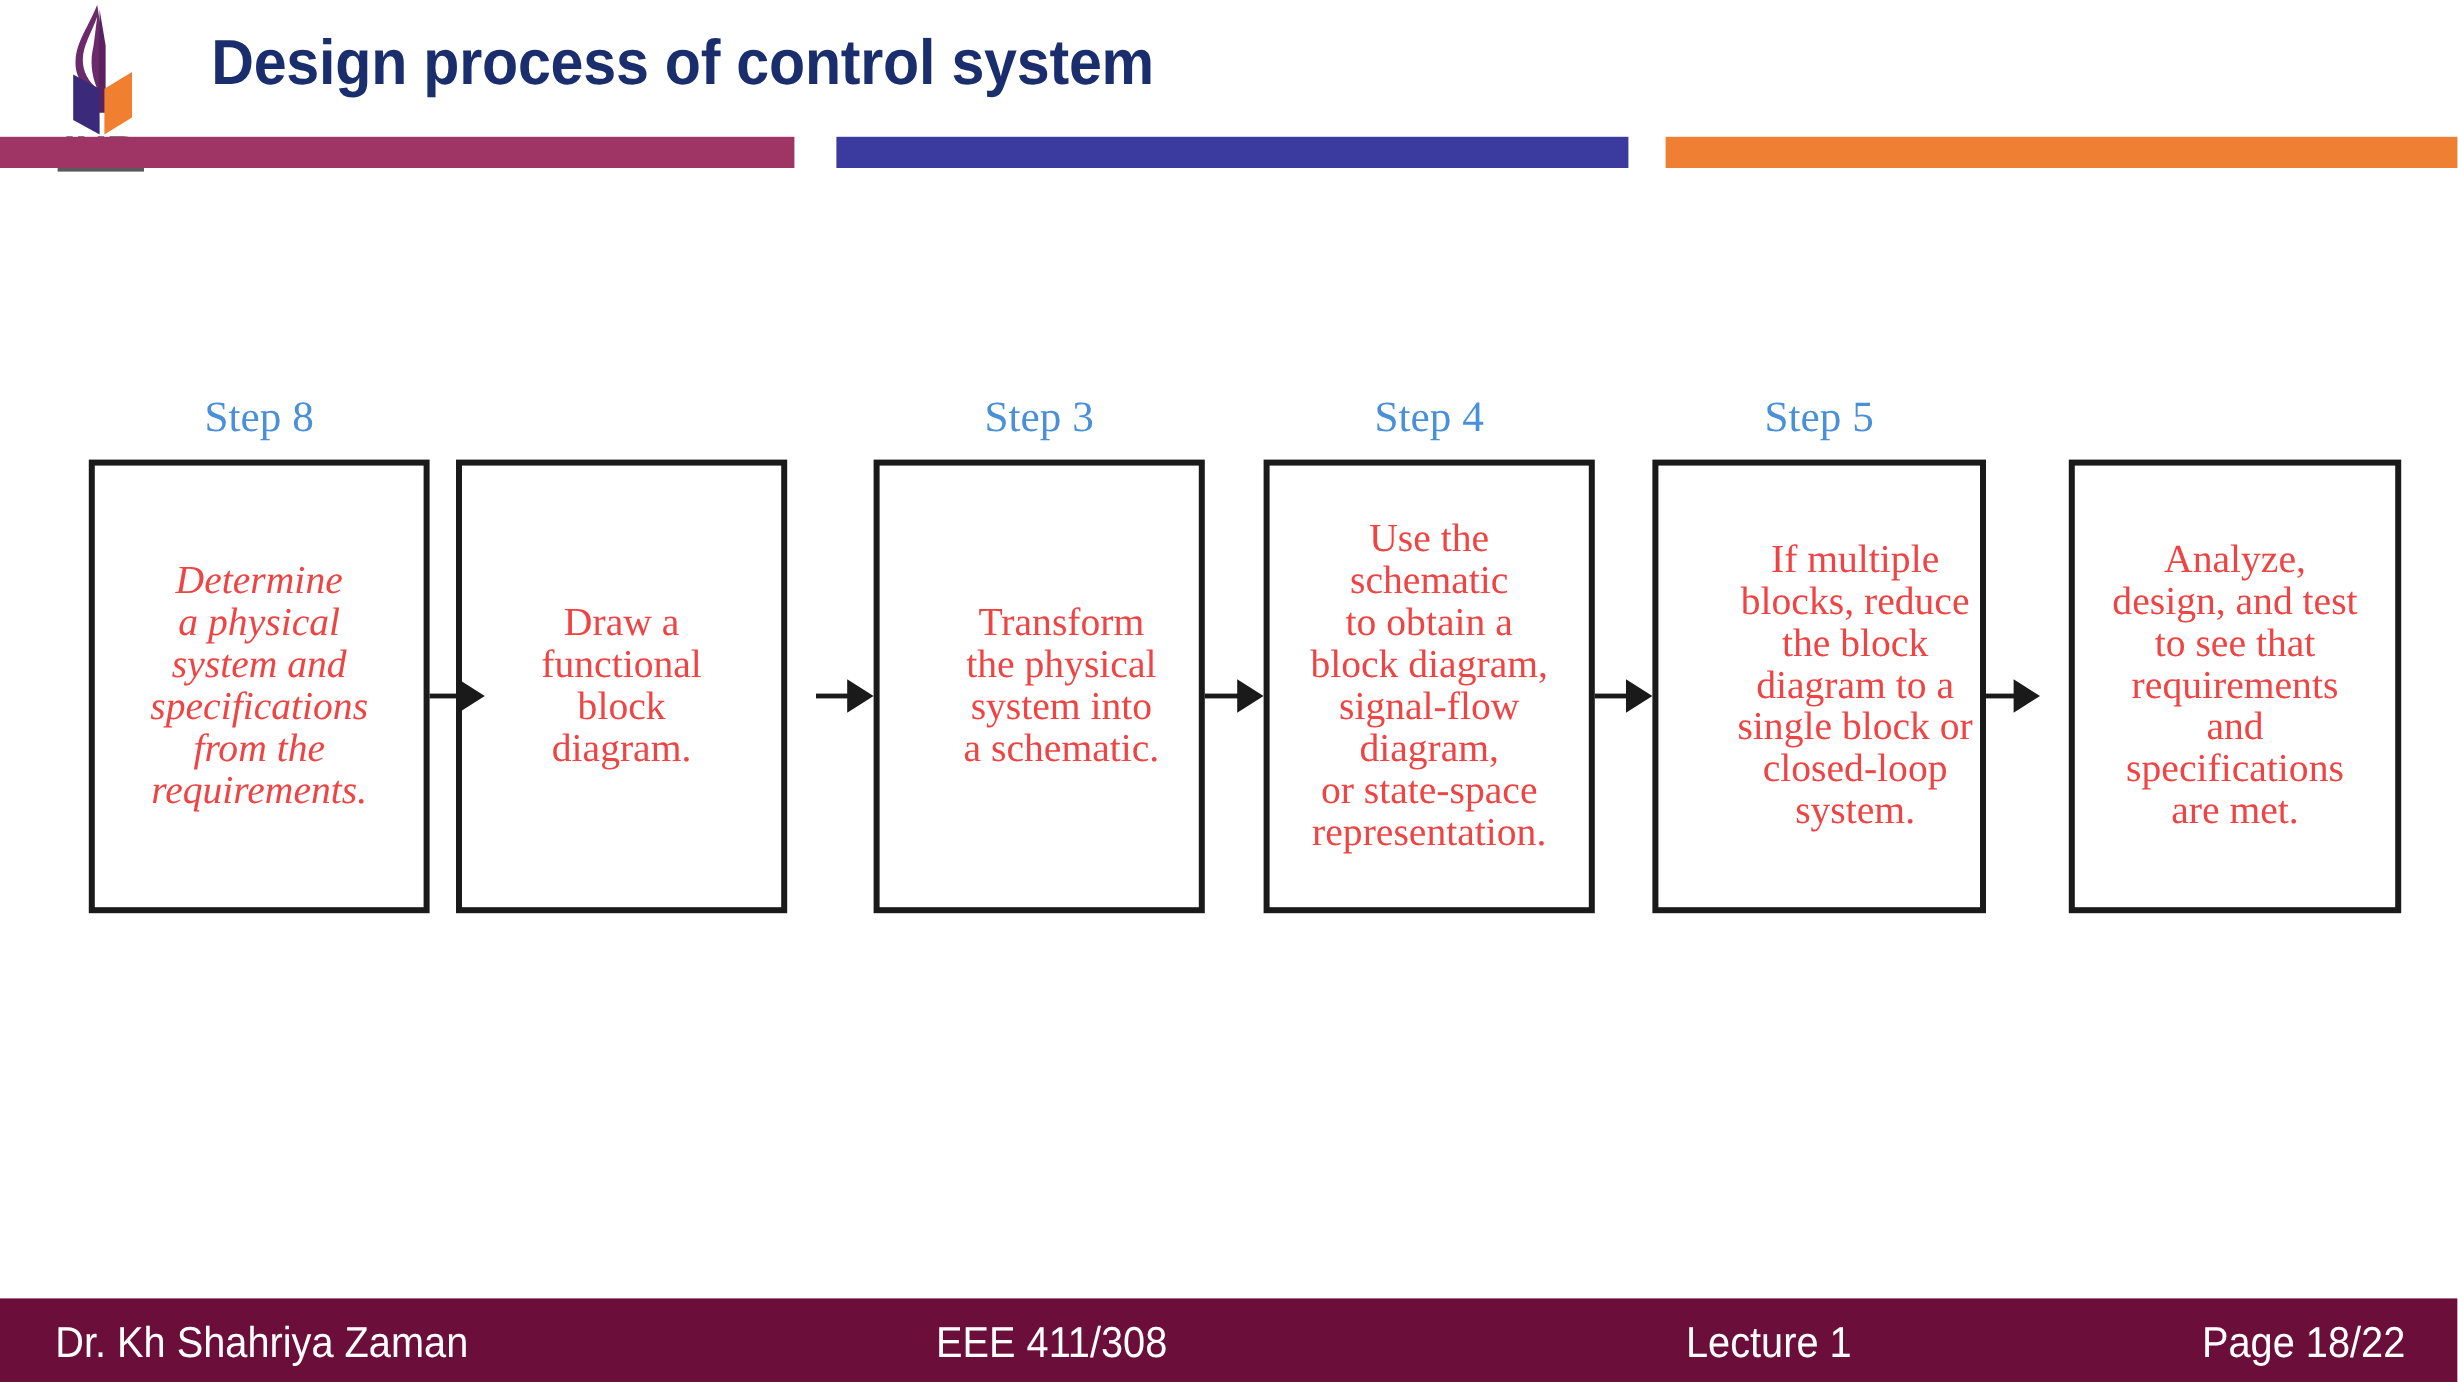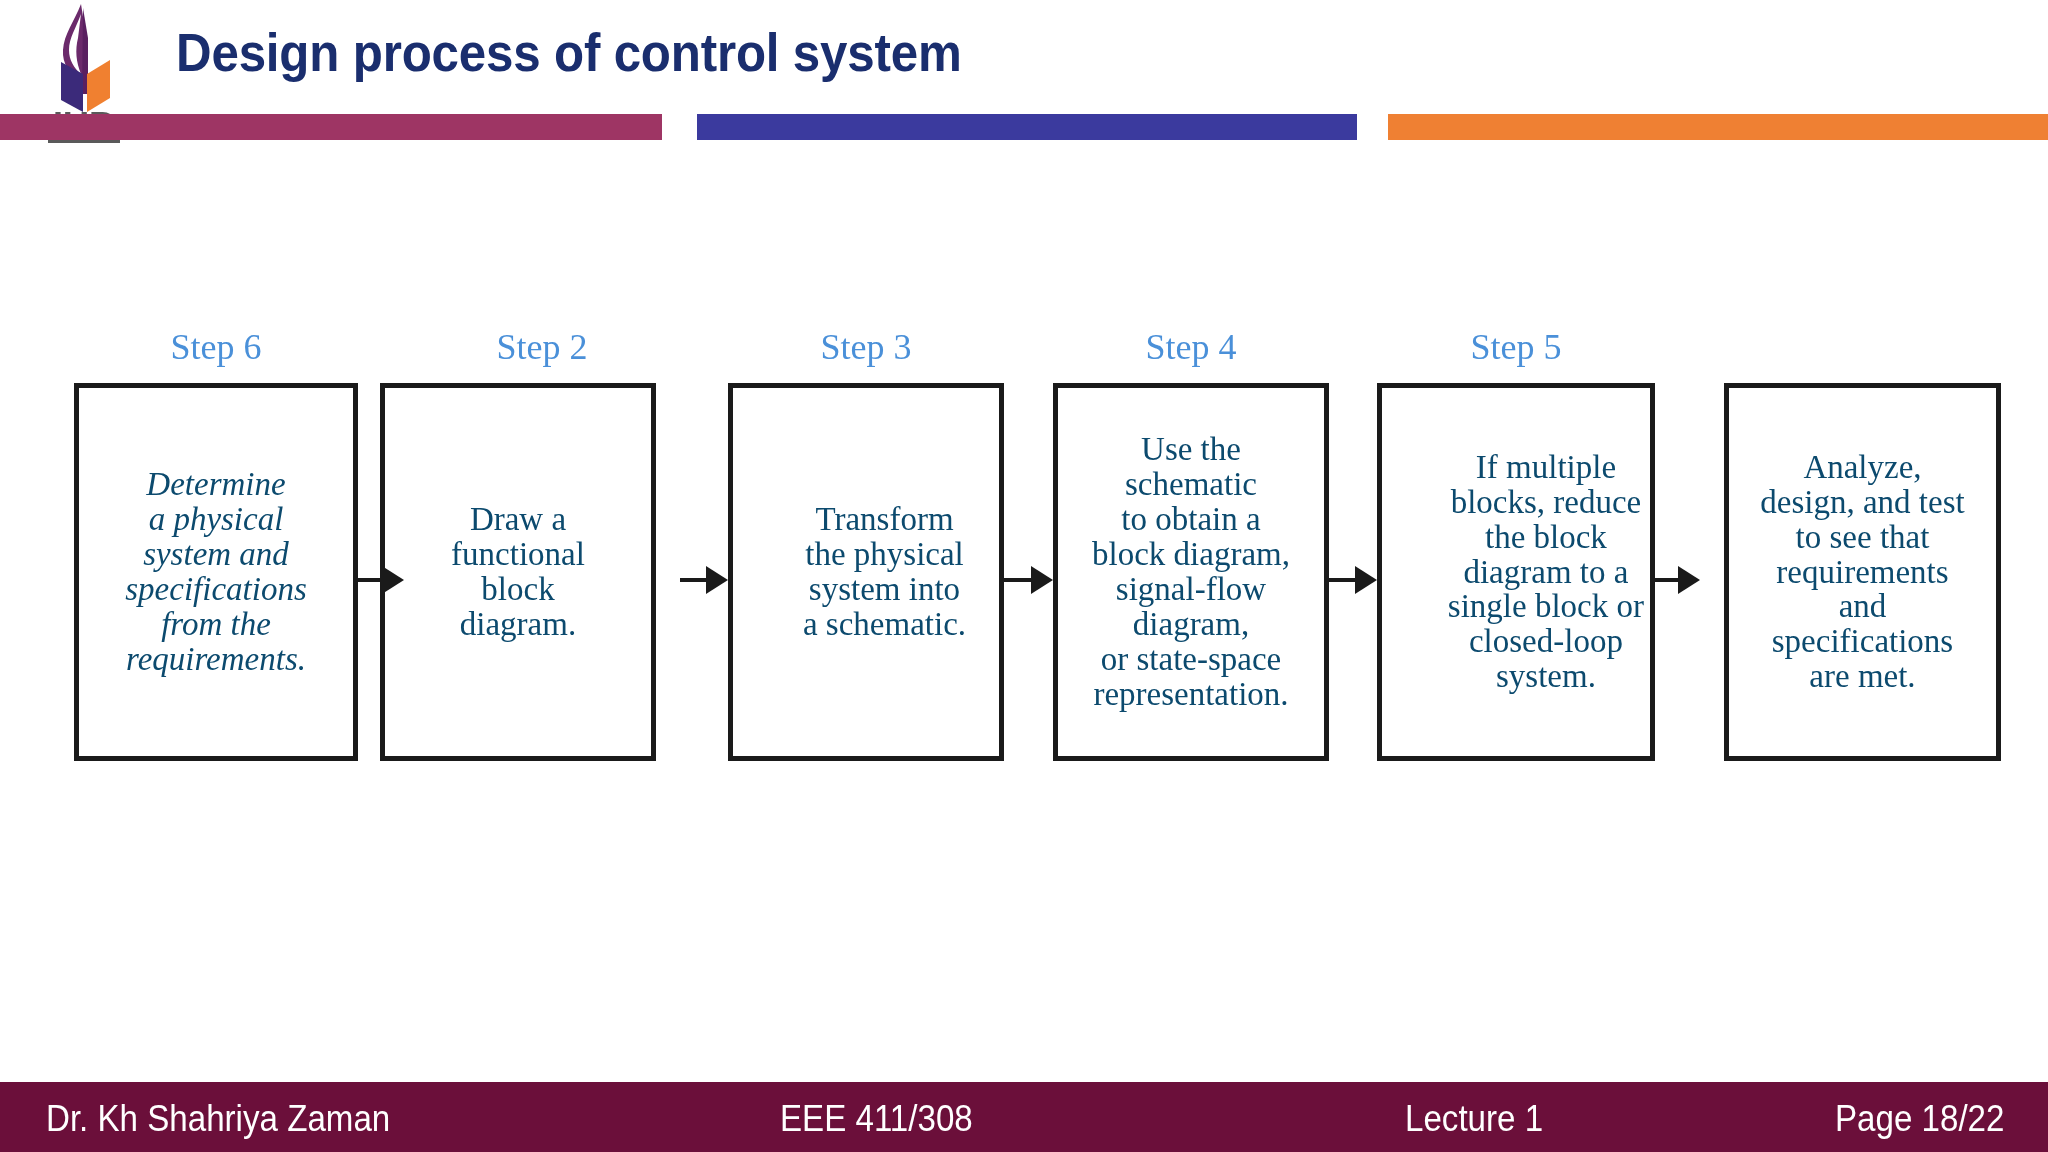--- a/index.html
+++ b/index.html
@@ -72,21 +72,21 @@
     border: 5px solid #1a1a1a;
     background: #ffffff;
     display: flex;
     align-items: center;
     justify-content: center;
   }
   .box-text {
     font-family: "Liberation Serif", serif;
     font-size: 33px;
     line-height: 1.06;
-    color: #0c4a6e;
+    color: #ef4444;
     text-align: center;
     padding: 0 6px;
     white-space: pre-line;
   }
   .connector {
     position: absolute;
     top: 566px;
     height: 28px;
   }
   .connector .shaft {
@@ -149,22 +149,21 @@
 
   <div id="page-title">Design process of control system</div>
 
   <div class="hbar" id="hbar-maroon" style="background:#9e3564"></div>
   <div class="hbar" id="hbar-blue" style="background:#3b3a9e"></div>
   <div class="hbar" id="hbar-orange" style="background:#ef8033"></div>
 </div>
 
 <div id="diagram">
 
-  <div class="step-label" style="left:74px; width:284px;">Step 6</div>
-  <div class="step-label" style="left:404px; width:276px;">Step 2</div>
+  <div class="step-label" style="left:74px; width:284px;">Step 8</div>
   <div class="step-label" style="left:728px; width:276px;">Step 3</div>
   <div class="step-label" style="left:1053px; width:276px;">Step 4</div>
   <div class="step-label" style="left:1377px; width:278px;">Step 5</div>
 
   <div class="step-box" style="left:74px; width:284px;font-style:italic;">
     <div class="box-text">Determine
 a physical
 system and
 specifications
 from the

